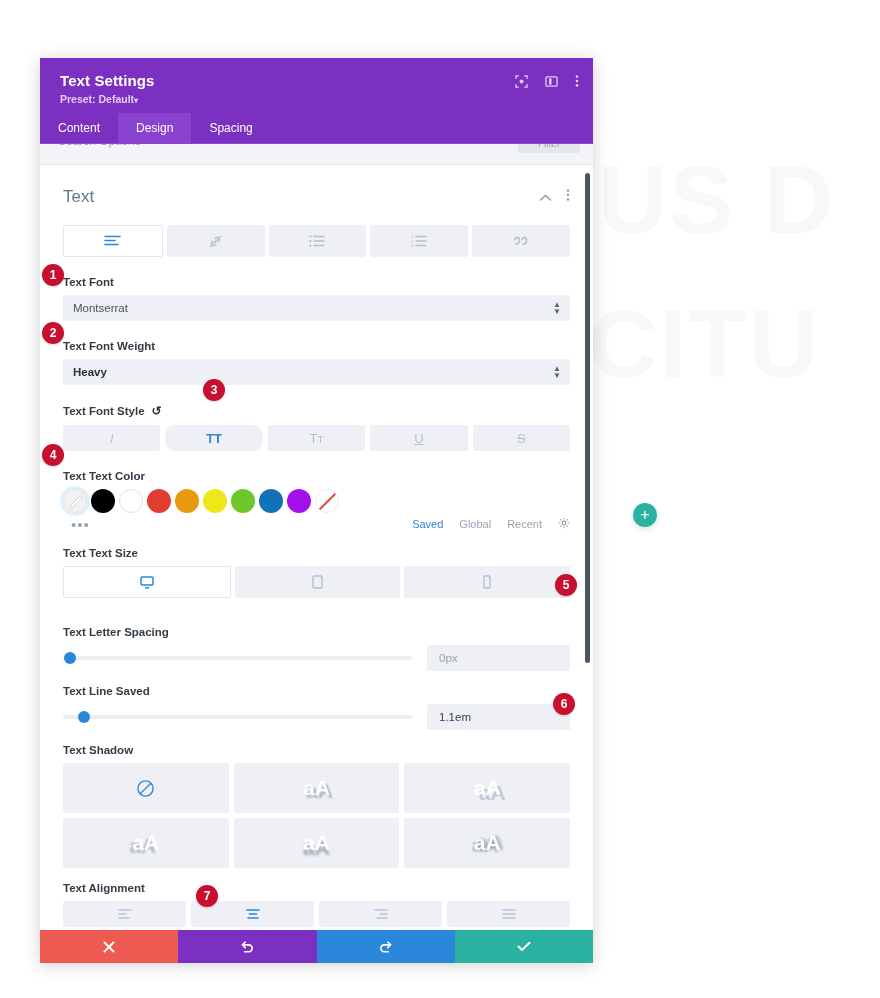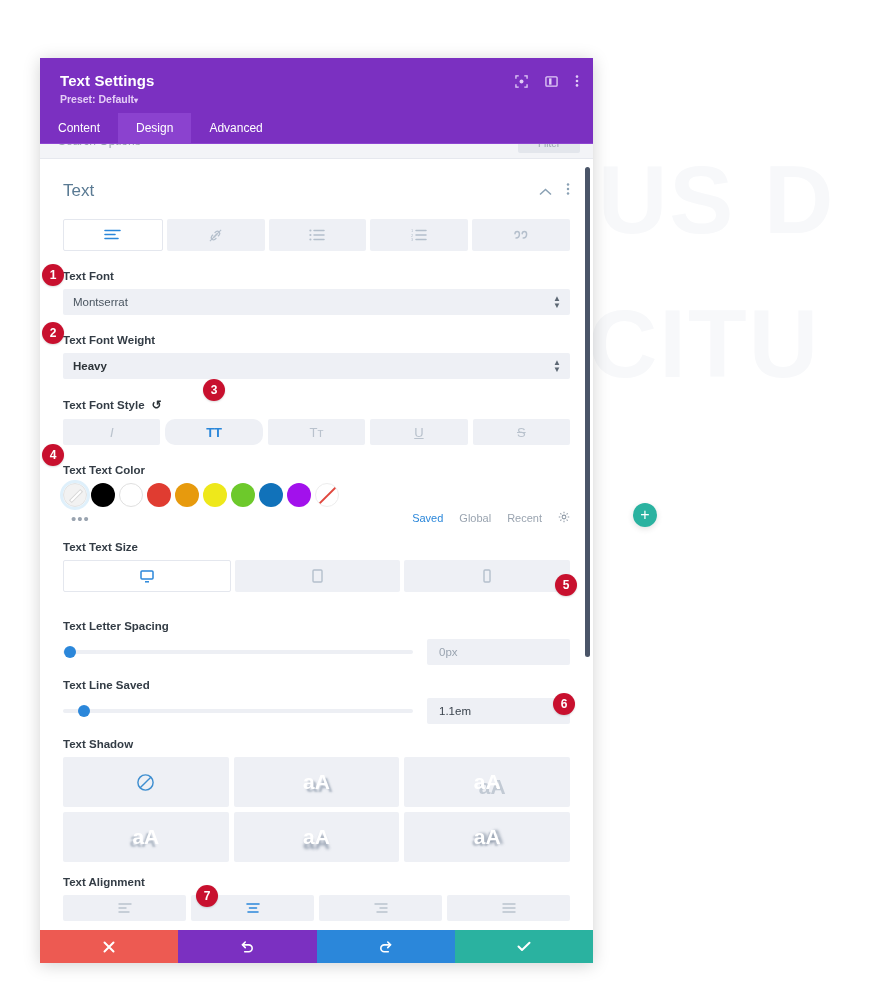--- a/index.html
+++ b/index.html
@@ -90,21 +90,21 @@
     line-height: 31px;
     color: #ffffff;
     font-size: 12px;
     font-weight: normal;
   }
   .m-tab.active { background: #8b42cf; text-align: right; }
 
   
   .search-strip {
     flex: 0 0 auto;
-    height: 15px;
+    height: 21px;
     background: #f3f4f7;
     position: relative;
     overflow: hidden;
     border-bottom: 1px solid #e6e8ee;
   }
   .search-strip .so-txt {
     position: absolute; left: 18px; top: -10px;
     font-size: 12px; color: #9aa3b0;
   }
   .search-strip .so-btn {
@@ -335,21 +335,21 @@
               <circle cx="2" cy="7" r="1.3"></circle>
               <circle cx="2" cy="11.4" r="1.3"></circle>
           </svg>
         </span>
       </div>
     </div>
 
     <div class="m-tabs">
       <div class="m-tab">Content</div>
       <div class="m-tab active">Design</div>
-      <div class="m-tab">Advanced</div>
+      <div class="m-tab">Spacing</div>
     </div>
 
     <div class="search-strip">
       <div class="so-txt">Search Options</div>
       <div class="so-btn">Filter</div>
     </div>
 
     <div class="m-body">
       <div class="scrollbar"></div>
 

